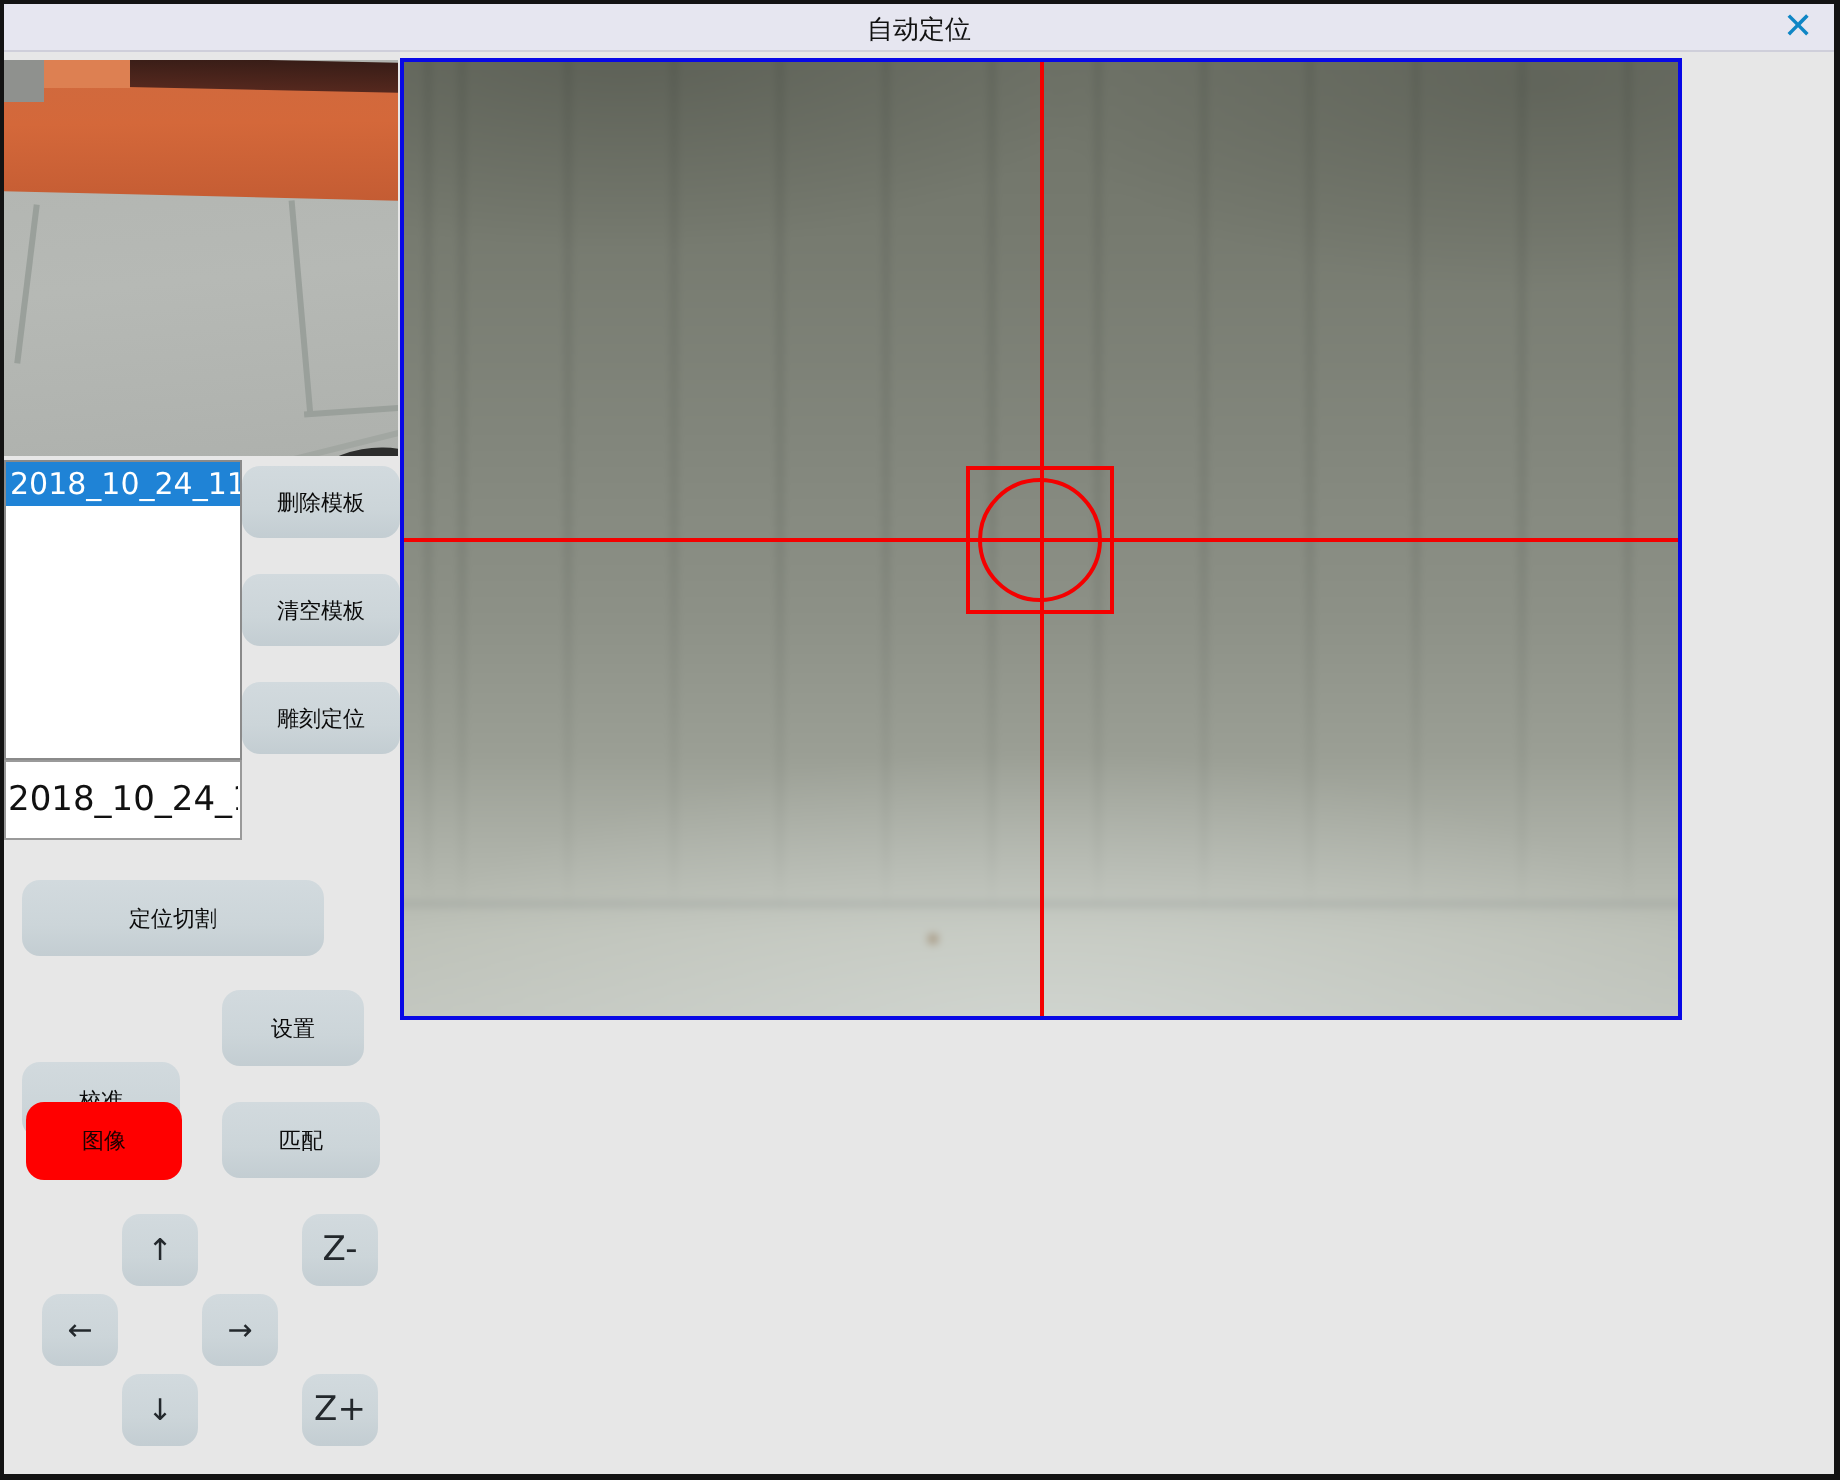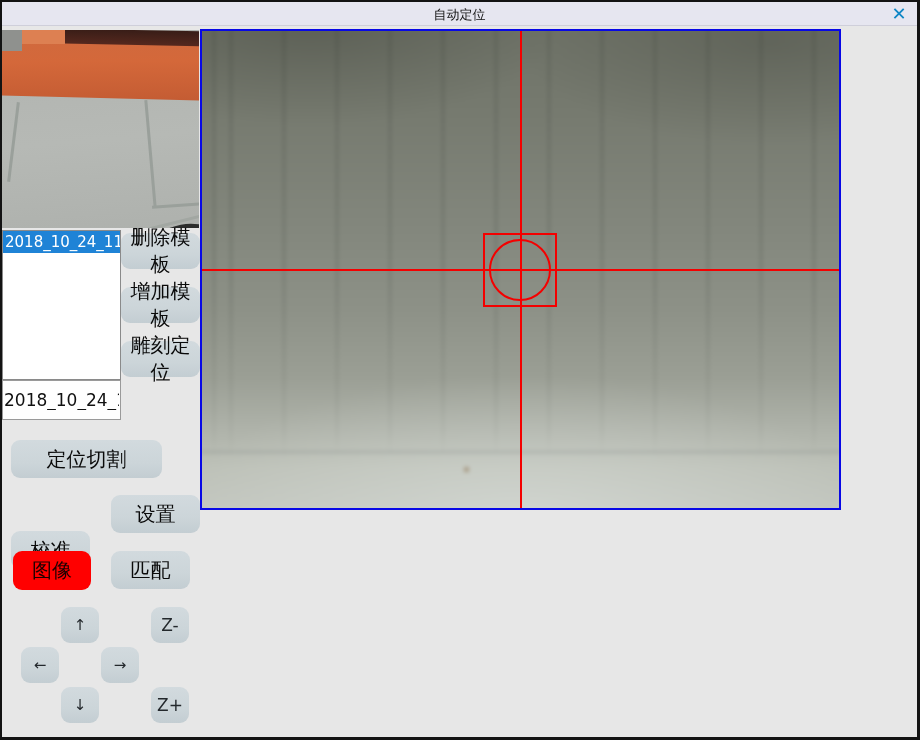--- a/index.html
+++ b/index.html
@@ -31,28 +31,28 @@
   .thumb .grout-4{left:40px;top:203px;width:170px;height:3px;transform:rotate(-14deg);background:#a2a7a2;}
   .thumb .blob{position:absolute;left:136px;top:194px;width:110px;height:90px;background:#2c2d2c;border-radius:50% 50% 0 0 / 60% 60% 0 0;transform:rotate(12deg);}
 
   
   .listbox{position:absolute;left:0;top:228px;width:119px;height:150px;background:#fff;border:1px solid #8a8a8a;overflow:hidden;}
   .list-item{height:22px;line-height:22px;font-size:15px;padding-left:2px;white-space:nowrap;color:#111;}
   .list-item.selected{background:var(--selection-blue,#1f83d6);color:#fff;}
   .namefield{position:absolute;left:0;top:378px;width:119px;height:40px;border:1px solid #9a9a9a;background:#fff;font-family:inherit;font-size:17px;color:#111;padding:0 1px;}
 
   
-  .btn{position:absolute;background:linear-gradient(180deg,#d2dade 0%,var(--button-bg,#ccd5d9) 60%,#c3cdd2 100%);border:none;border-radius:9px;font-family:inherit;font-size:20px;color:#0a0a0a;cursor:pointer;display:flex;align-items:center;justify-content:center;}
+  .btn{position:absolute;background:linear-gradient(180deg,#d2dade 0%,var(--button-bg,#ccd5d9) 60%,#c3cdd2 100%);border:none;border-radius:9px;font-family:inherit;font-size:11px;color:#0a0a0a;cursor:pointer;display:flex;align-items:center;justify-content:center;}
   .b-del{left:119px;top:231px;width:79px;height:36px;}
   .b-clear{left:119px;top:285px;width:79px;height:36px;}
   .b-engrave{left:119px;top:339px;width:79px;height:36px;}
   .b-add{left:119px;top:378px;width:79px;height:36px;}
   .b-poscut{left:9px;top:438px;width:151px;height:38px;}
   .b-calib{left:9px;top:493px;width:79px;height:38px;margin-top:36px;}
-  .b-set{left:109px;top:493px;width:89px;height:38px;}
+  .b-set{left:109px;top:493px;width:71px;height:38px;}
   .b-image{left:11px;top:549px;width:78px;height:39px;background:var(--red-button-bg,#ff0000);color:#1c0000;}
   .b-match{left:109px;top:549px;width:79px;height:38px;}
   .jog{width:38px;height:36px;font-size:15px;color:#23282c;}
   .j-up{left:59px;top:605px;}
   .j-zminus{left:149px;top:605px;font-size:17px;}
   .j-left{left:19px;top:645px;}
   .j-right{left:99px;top:645px;}
   .j-down{left:59px;top:685px;}
   .j-zplus{left:149px;top:685px;font-size:17px;}
 
@@ -100,21 +100,21 @@
       <div class="grout grout-4"></div>
       <div class="blob"></div>
     </div>
 
     <div class="listbox">
         <div class="list-item selected">2018_10_24_11</div>
       </div>
     <input class="namefield" value="2018_10_24_11" style="">
 
     <button class="btn b-del">删除模板</button>
-    <button class="btn b-clear">增加模板</button>
+    <button class="btn b-clear">清空模板</button>
     <button class="btn b-engrave">雕刻定位</button>
 
     <button class="btn b-poscut">定位切割</button>
     <button class="btn b-calib">校准</button>
     <button class="btn b-set">设置</button>
     <button class="btn b-image">图像</button>
     <button class="btn b-match">匹配</button>
 
     <button class="btn jog j-up">↑</button>
     <button class="btn jog j-zminus">Z-</button>

